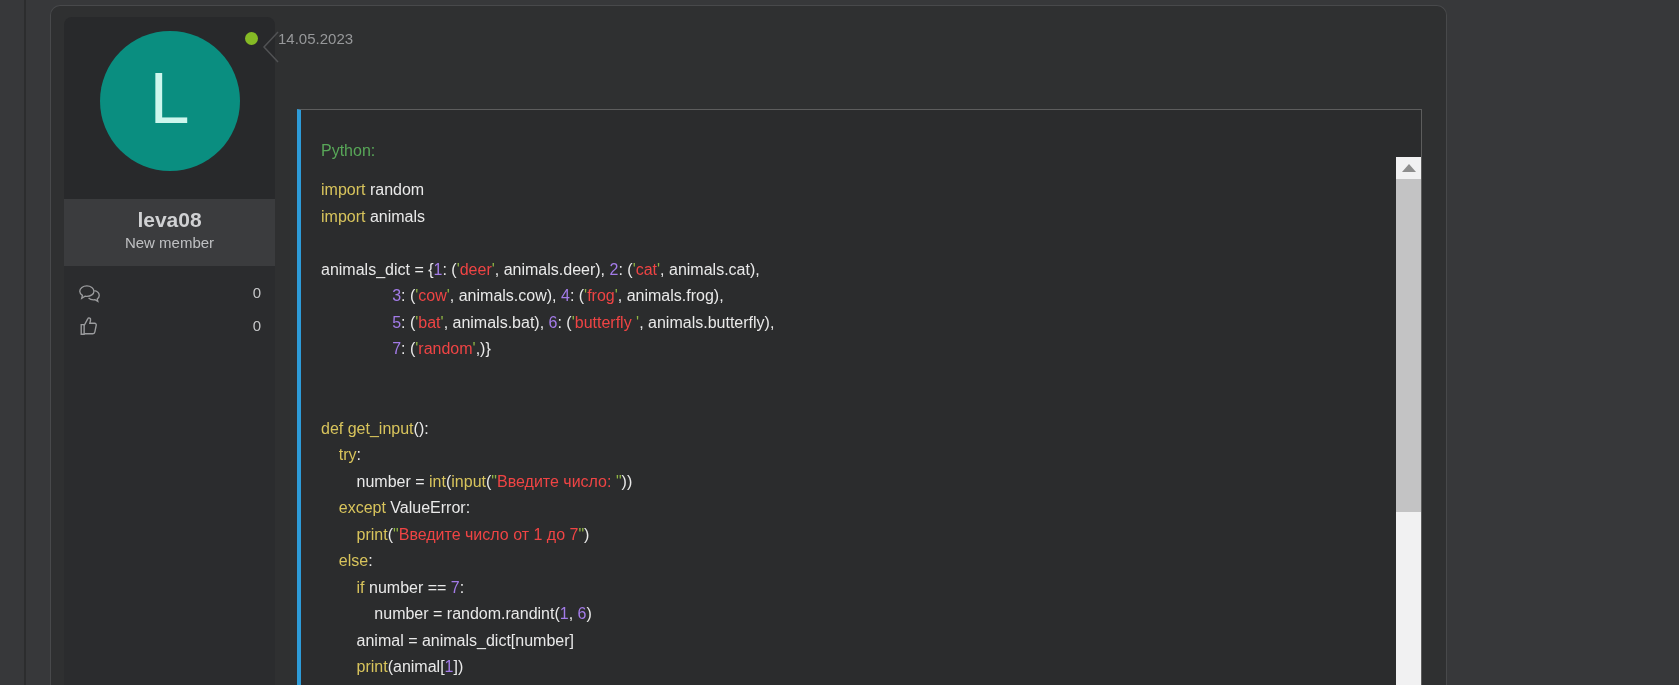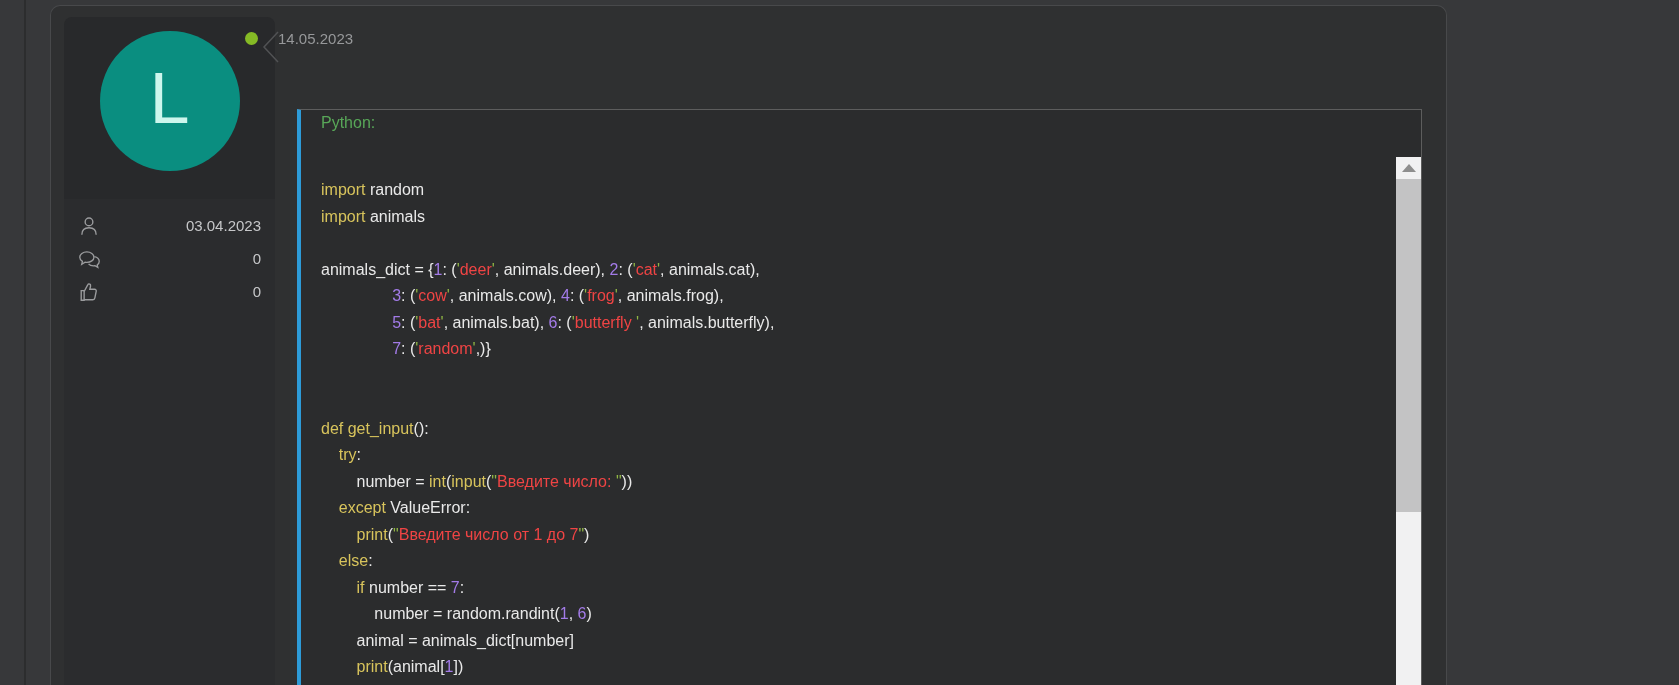--- a/index.html
+++ b/index.html
@@ -69,21 +69,21 @@
     position:absolute; left:227px; top:57px; font-size:20px; color:#d5d6d8;
   }
   
   .code-block {
     position:absolute; left:246px; top:103px; width:1125px; height:600px;
     background:#2b2c2d;
     border:1px solid #5d5d5d;
     border-left:4px solid #2d9bd8;
   }
   .code-lang-label {
-    position:absolute; left:20px; top:4px;
+    position:absolute; left:20px; top:32px;
     font-size:16px; color:#58a758;
   }
   .code-scroll {
     position:absolute; left:0; right:25px; top:47px; bottom:0;
     overflow:hidden;
   }
   .code-pre {
     font-family:Liberation Sans, sans-serif;
     font-size:16px; line-height:26.5px;
     padding:20px 0 0 20px;
@@ -122,28 +122,25 @@
 
 <div class="post-container">
 
   <aside class="user-cell">
     <div class="avatar-block">
       <div class="avatar-circle" style="background: rgb(10, 142, 128);">
         <span class="avatar-letter">L</span>
       </div>
       <span class="online-dot" style="background: rgb(133, 186, 37);"></span>
     </div>
+    <div class="user-strip">
+      <div class="user-name">leva08</div>
+      <div class="user-title">New member</div>
+    </div>
     <div class="user-stats">
-      <div class="stat-row">
-        <svg width="22" height="22" viewBox="0 0 24 24" fill="none" stroke="#9b9c9e" stroke-width="1.5">
-          <circle cx="12" cy="7.5" r="4.2"></circle>
-          <path d="M4.2 21.5 c0-5.4 3.6-7.6 7.8-7.6 s7.8 2.2 7.8 7.6"></path>
-        </svg>
-        <span class="stat-value">03.04.2023</span>
-      </div>
       <div class="stat-row">
         <svg width="23" height="22" viewBox="0 0 26 24" fill="none" stroke="#9b9c9e" stroke-width="1.5">
           <path d="M10 4 C5.6 4 2 6.7 2 10 c0 1.9 1.2 3.6 3 4.7 L4.2 18 8 15.7 c.6.1 1.3.2 2 .2 4.4 0 8-2.7 8-6S14.4 4 10 4z"></path>
           <path d="M18.5 9.3 c3.1.6 5.5 2.8 5.5 5.4 0 1.6-.9 3-2.3 4 l.7 2.8 -3.2-1.9 c-.5.1-1.1.2-1.7.2 -2.3 0-4.4-.9-5.6-2.3"></path>
         </svg>
         <span class="stat-value">0</span>
       </div>
       <div class="stat-row">
         <svg width="22" height="22" viewBox="0 0 24 24" fill="none" stroke="#9b9c9e" stroke-width="1.5">
           <path d="M3.5 10.5 h3.2 V21 H3.5 z"></path>

